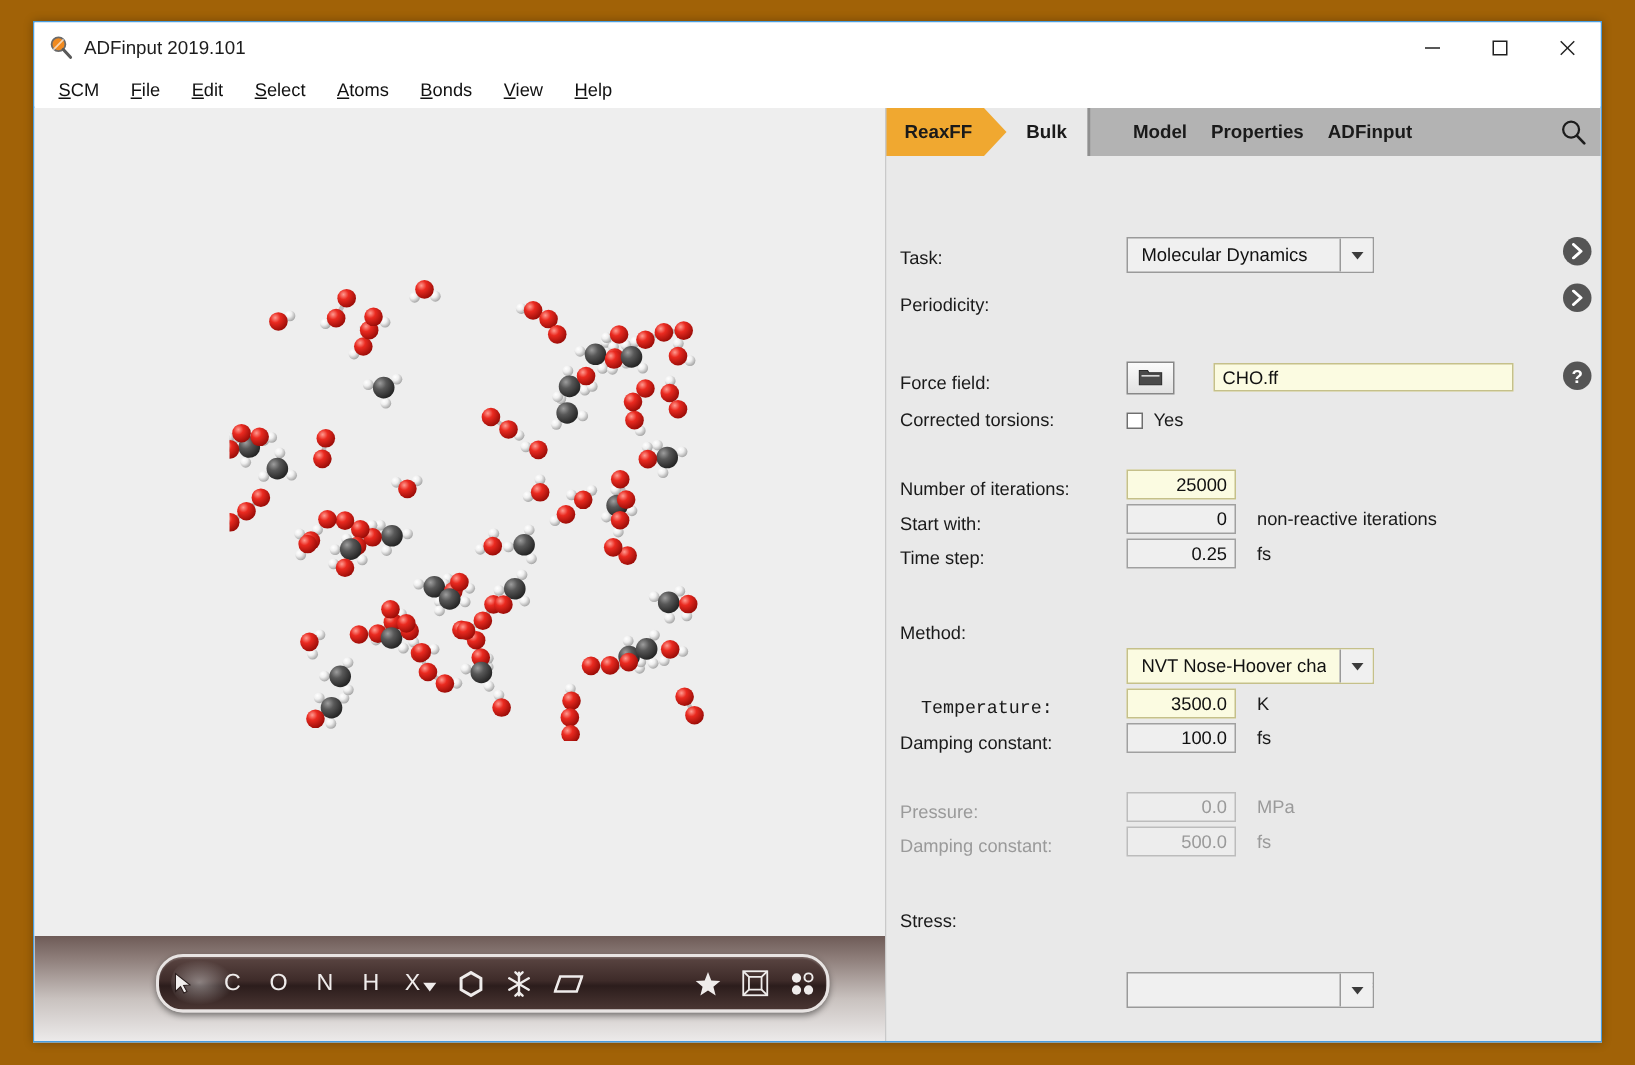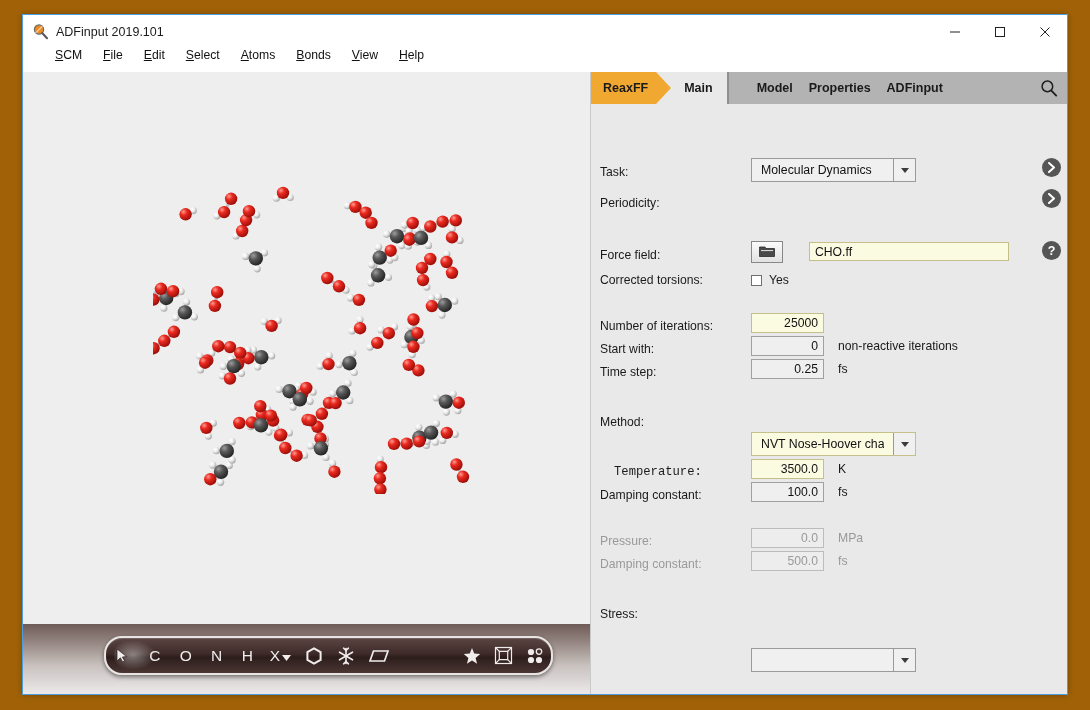--- a/index.html
+++ b/index.html
@@ -24,21 +24,21 @@
     display:flex;align-items:center;
   }
   .title-icon{
     width:17px;height:17px;margin-left:9px;margin-right:7px;position:relative;flex:none;
   }
   .title-text{font-size:12.5px;color:#1c1c1c;}
   .wincontrols{position:absolute;right:0;top:0;height:33px;display:flex;}
   .wcbtn{width:45px;height:33px;display:flex;align-items:center;justify-content:center;color:#222;}
 
   
-  .menubar{height:23px;background:#fff;display:flex;padding-left:32px;}
+  .menubar{height:23px;background:#fff;display:flex;align-items:center;padding-left:16px;}
   .menuitem{font-size:12.2px;color:#111;margin-right:21px;white-space:nowrap;}
   .menuitem u{text-decoration:underline;}
 
   
   .content{position:absolute;left:0;top:57px;right:0;bottom:0;display:flex;}
   .viewpane{position:relative;width:567px;background:#eeeeee;overflow:hidden;}
   .rightpane{position:relative;flex:1;background:#e9e9e9;border-left:1px solid #c9c9c9;}
 
   
   .molholder{position:absolute;left:0;top:0;right:0;bottom:0;}
@@ -674,21 +674,21 @@
               </svg>
             </div>
           </div>
         </div>
       </div>
 
       <div class="rightpane">
 
         <div class="tabbar">
           <div class="reaxff">ReaxFF</div>
-          <div class="tab-main">Main</div>
+          <div class="tab-main">Bulk</div>
           <div class="tabsep"></div>
           <div class="tabrest">
             <span class="tab">Model</span>
             <span class="tab">Properties</span>
             <span class="tab">ADFinput</span>
           </div>
           <div class="searchbtn">
             <svg width="18" height="18" viewBox="0 0 18 18">
               <circle cx="7.4" cy="7.4" r="5.3" fill="none" stroke="#1d1d1d" stroke-width="1.5"></circle>
               <line x1="11.4" y1="11.6" x2="16.2" y2="16.6" stroke="#1d1d1d" stroke-width="1.8" stroke-linecap="round"></line>

